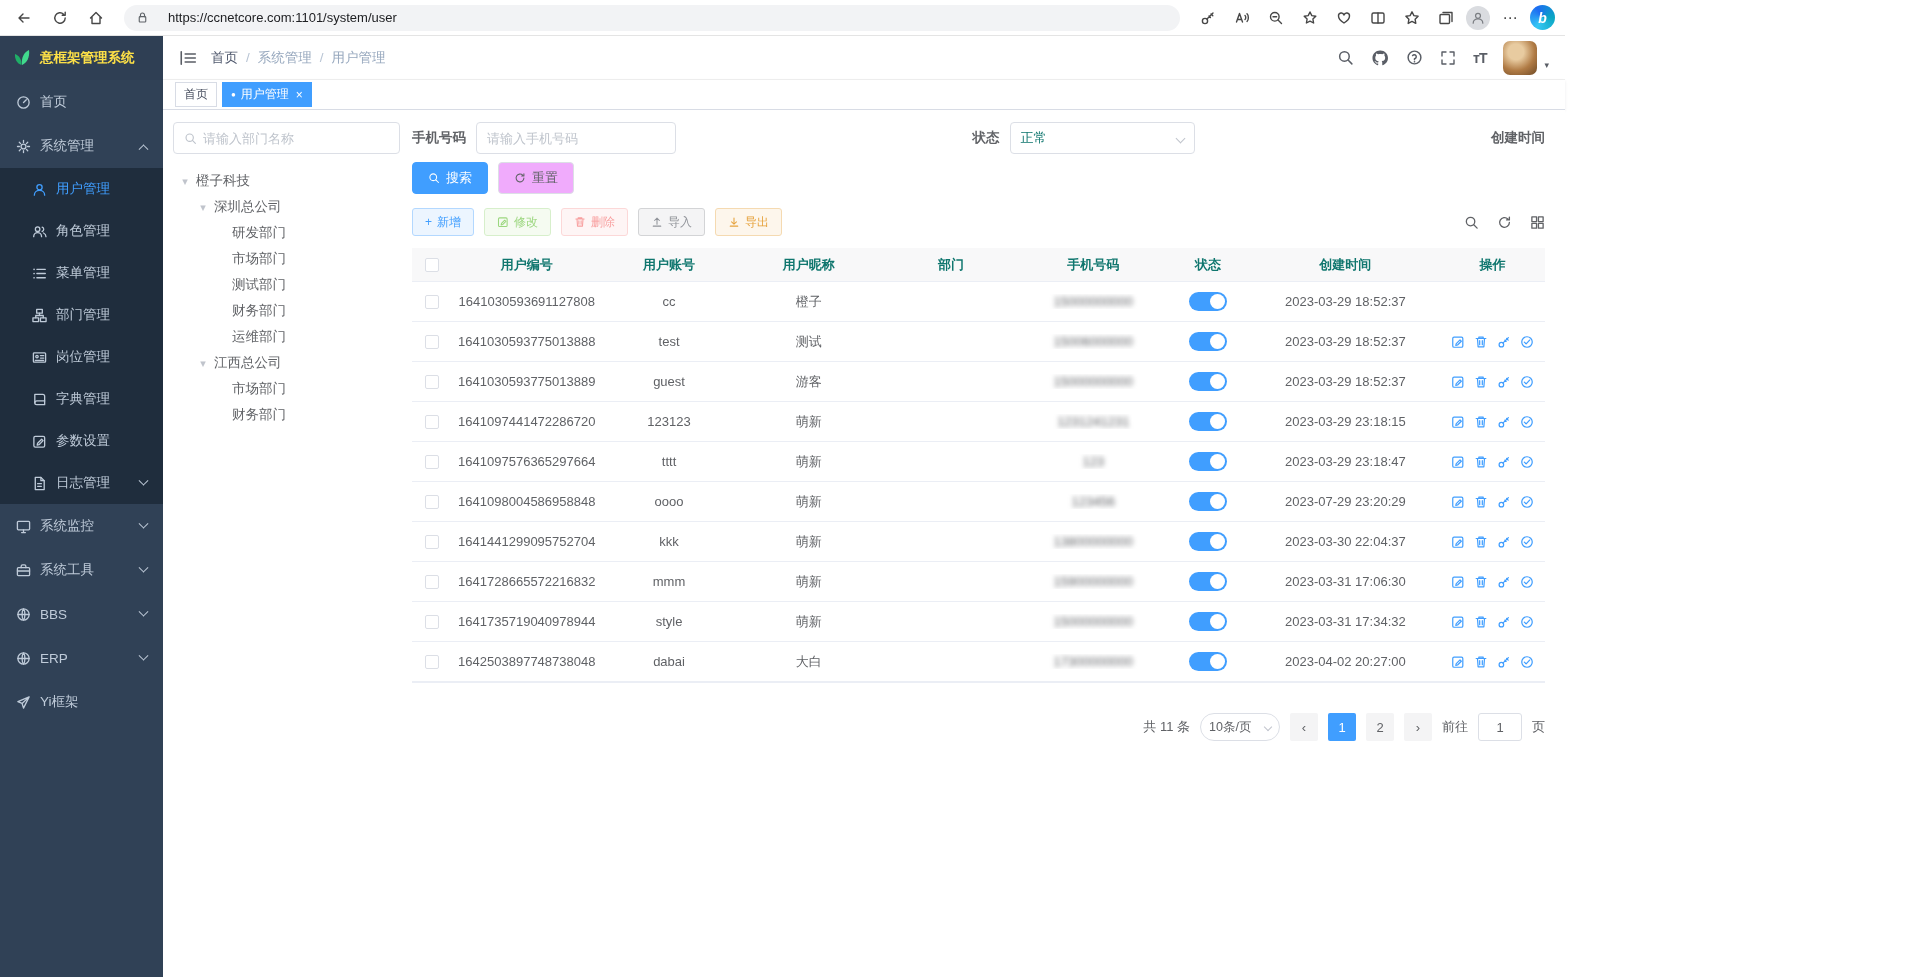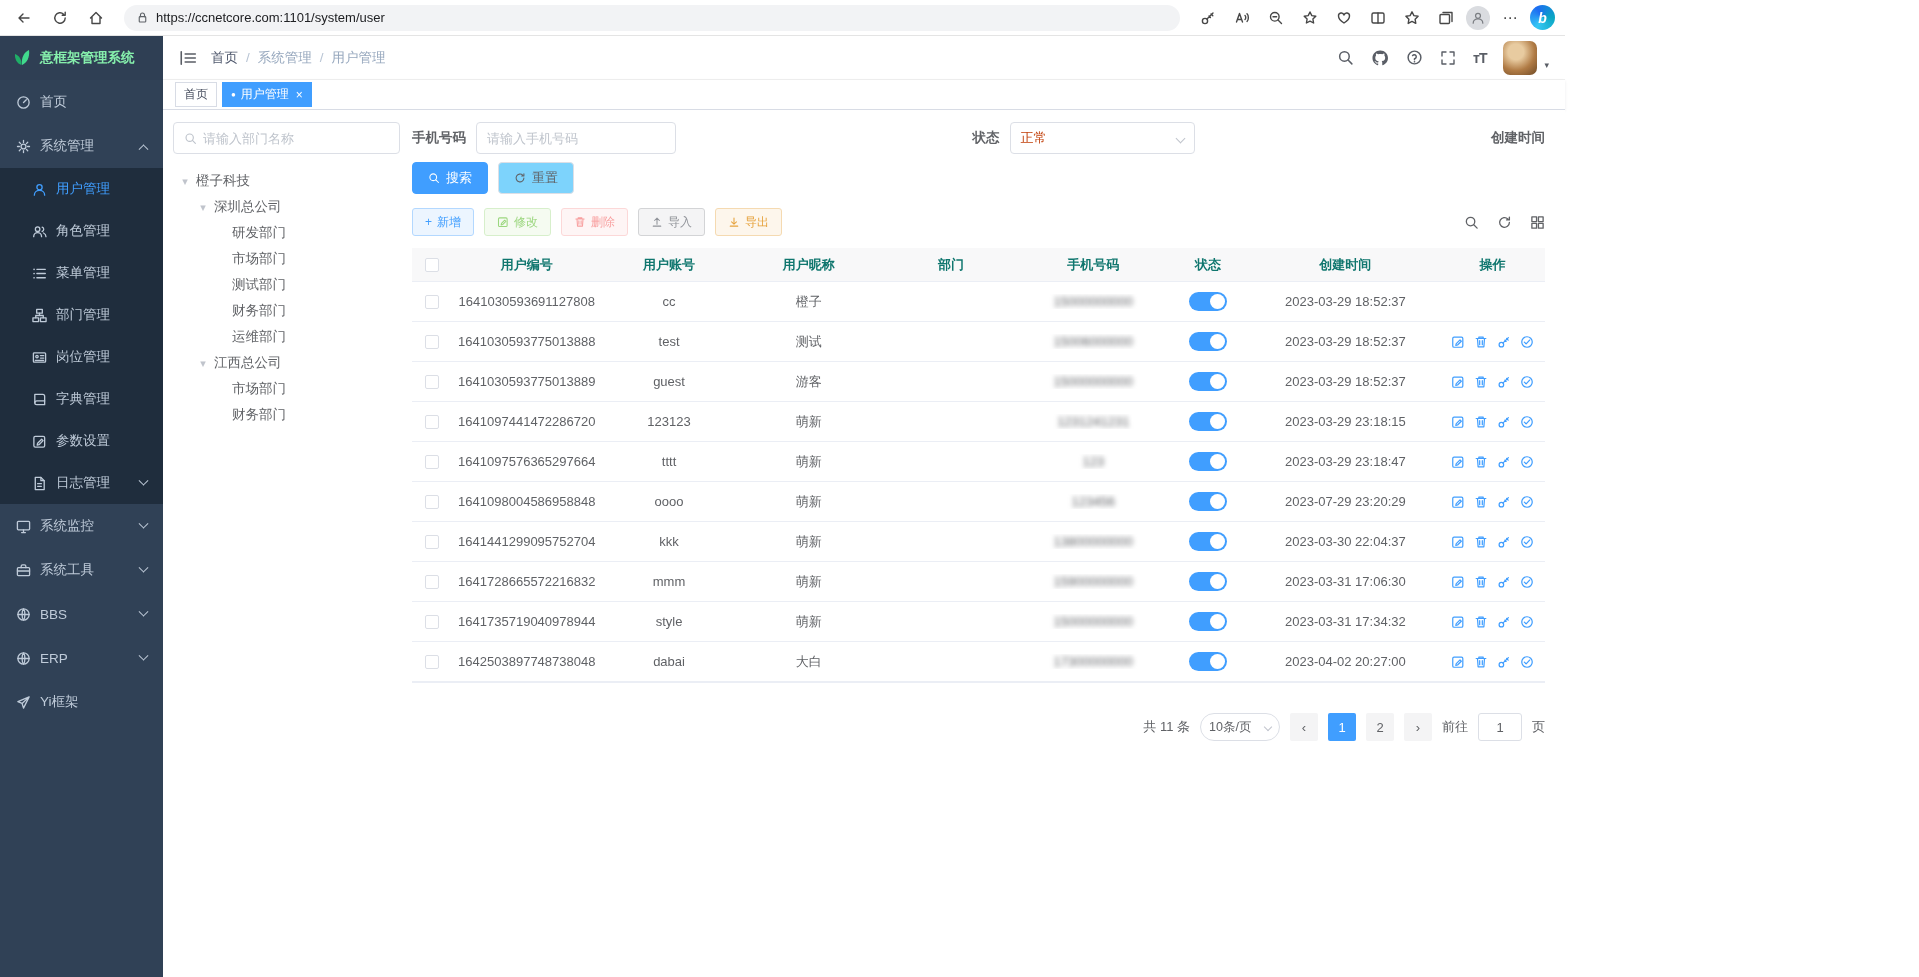--- a/index.html
+++ b/index.html
@@ -4,31 +4,31 @@
 <style>
   *{box-sizing:border-box;margin:0;padding:0}
   html,body{background:#fff;font-family:"Liberation Sans","DejaVu Sans",sans-serif}
   body{width:1919px;height:977px;overflow:hidden}
   .window{width:1565px;height:977px;position:relative;background:#fff}
   .ic{width:16px;height:16px;fill:none;stroke:currentColor;stroke-width:1.4;stroke-linecap:round;stroke-linejoin:round;flex:none}
   .fillp{fill:currentColor;stroke:none}
   
   .browser-bar{height:36px;background:#fff;border-bottom:1px solid #e4e4e4;display:flex;align-items:center;padding:0 10px;gap:8px}
   .bicon{width:28px;height:28px;display:flex;align-items:center;justify-content:center;color:#474747;border-radius:4px;cursor:pointer}
-  .addr{flex:1;height:26px;background:#f2f3f5;border-radius:14px;display:flex;align-items:center;gap:7px;padding:0 12px;margin:0 6px;color:#5f6368}
+  .addr{flex:1;height:26px;background:#f2f3f5;border-radius:14px;display:flex;align-items:center;gap:19px;padding:0 12px;margin:0 6px;color:#5f6368}
   .addr .url{font-size:13px;color:#202124}
   .bright{display:flex;align-items:center;gap:6px}
   .avatar-browser{width:24px;height:24px;border-radius:50%;background:#dadce0;display:flex;align-items:center;justify-content:center;color:#7a7d82}
   .bing{width:25px;height:25px;border-radius:50%;background:conic-gradient(from 210deg,#35c7f4,#1d6cf2,#0aa6c2,#35c7f4);color:#fff;font-weight:bold;font-size:14px;display:flex;align-items:center;justify-content:center;font-style:italic}
   .dots{font-size:15px;color:#474747}
   
   .app-shell{display:flex;height:941px}
   .sidebar{width:163px;background:#304156;color:#bfcbd9;flex:none;overflow:hidden}
   .logo{height:44px;display:flex;align-items:center;gap:8px;padding:0 12px;background:#2f3f54}
-  .logo-title{color:#86efac;font-size:13.5px;font-weight:bold;white-space:nowrap}
+  .logo-title{color:#fde047;font-size:13.5px;font-weight:bold;white-space:nowrap}
   .menu-item{display:flex;align-items:center;gap:9px;height:44px;padding:0 16px;font-size:13.5px;cursor:pointer;white-space:nowrap}
   .menu-item .mi{width:15px;height:15px}
   .submenu{background:#1f2d3d}
   .submenu .menu-item{height:42px;padding-left:32px}
   .menu-item.active{color:#409eff}
   .chev{width:7px;height:7px;border-right:1.4px solid #bfcbd9;border-bottom:1.4px solid #bfcbd9;margin-left:auto;flex:none}
   .chev.down{transform:rotate(45deg) translate(-2px,-2px)}
   .chev.up{transform:rotate(-135deg) translate(-2px,-2px)}
   .app-main{flex:1;display:flex;flex-direction:column;min-width:0}
   
@@ -59,28 +59,28 @@
   .tree-node{display:flex;align-items:center;gap:5px;height:26px;font-size:13.5px;color:#606266;cursor:pointer;white-space:nowrap}
   .tree-arrow{color:#c0c4cc;font-size:11px;width:12px;text-align:center}
   .right-panel{flex:1;min-width:0}
   
   .filter-row{display:flex;align-items:center;justify-content:space-between}
   .fgroup{display:flex;align-items:center;gap:10px}
   .flabel{font-size:13.5px;font-weight:bold;color:#606266;white-space:nowrap}
   .inp{height:32px;border:1px solid #dcdfe6;border-radius:4px;padding:0 10px;font-size:13px;color:#606266;outline:none;font-family:inherit}
   .inp::placeholder{color:#bfc4cc}
   .w200{width:200px}
-  .select{width:185px;height:32px;border:1px solid #dcdfe6;border-radius:4px;display:flex;align-items:center;padding:0 10px;font-size:13px;color:#c2410c;cursor:pointer}
+  .select{width:185px;height:32px;border:1px solid #dcdfe6;border-radius:4px;display:flex;align-items:center;padding:0 10px;font-size:13px;color:#0f766e;cursor:pointer}
   .select .chevs{width:7px;height:7px;border-right:1.3px solid #c0c4cc;border-bottom:1.3px solid #c0c4cc;transform:rotate(45deg);margin-left:auto}
   .daterange{width:250px;height:32px;border:1px solid #dcdfe6;border-radius:4px;display:flex;align-items:center;gap:8px;padding:0 10px;font-size:13px;color:#bfc4cc;cursor:pointer}
   .daterange .sep{color:#606266;flex:1;text-align:center}
   .daterange .ph{white-space:nowrap}
   
   .btn-row{margin-top:8px;display:flex;gap:10px}
-  .btn{height:32px;border-radius:4px;border:1px solid #dcdfe6;background:#7dd3fc;color:#606266;font-size:13px;display:inline-flex;align-items:center;gap:6px;padding:0 15px;cursor:pointer;font-family:inherit}
+  .btn{height:32px;border-radius:4px;border:1px solid #dcdfe6;background:#f0abfc;color:#606266;font-size:13px;display:inline-flex;align-items:center;gap:6px;padding:0 15px;cursor:pointer;font-family:inherit}
   .btn-primary{background:#409eff;border-color:#409eff;color:#fff}
   .toolbar{margin-top:14px;display:flex;align-items:center}
   .tbtns{display:flex;gap:10px}
   .sbtn{height:28px;border-radius:3px;font-size:12px;display:inline-flex;align-items:center;gap:5px;padding:0 12px;cursor:pointer;border:1px solid;font-family:inherit}
   .sb-add{background:#ecf5ff;border-color:#b3d8ff;color:#409eff}
   .sb-edit{background:#f0f9eb;border-color:#c2e7b0;color:#67c23a;opacity:.65}
   .sb-del{background:#fef0f0;border-color:#fbc4c4;color:#f56c6c;opacity:.65}
   .sb-imp{background:#f4f4f5;border-color:#d3d4d6;color:#909399}
   .sb-exp{background:#fdf6ec;border-color:#f5dab1;color:#e6a23c}
   .sb-ic{width:12px;height:12px}

